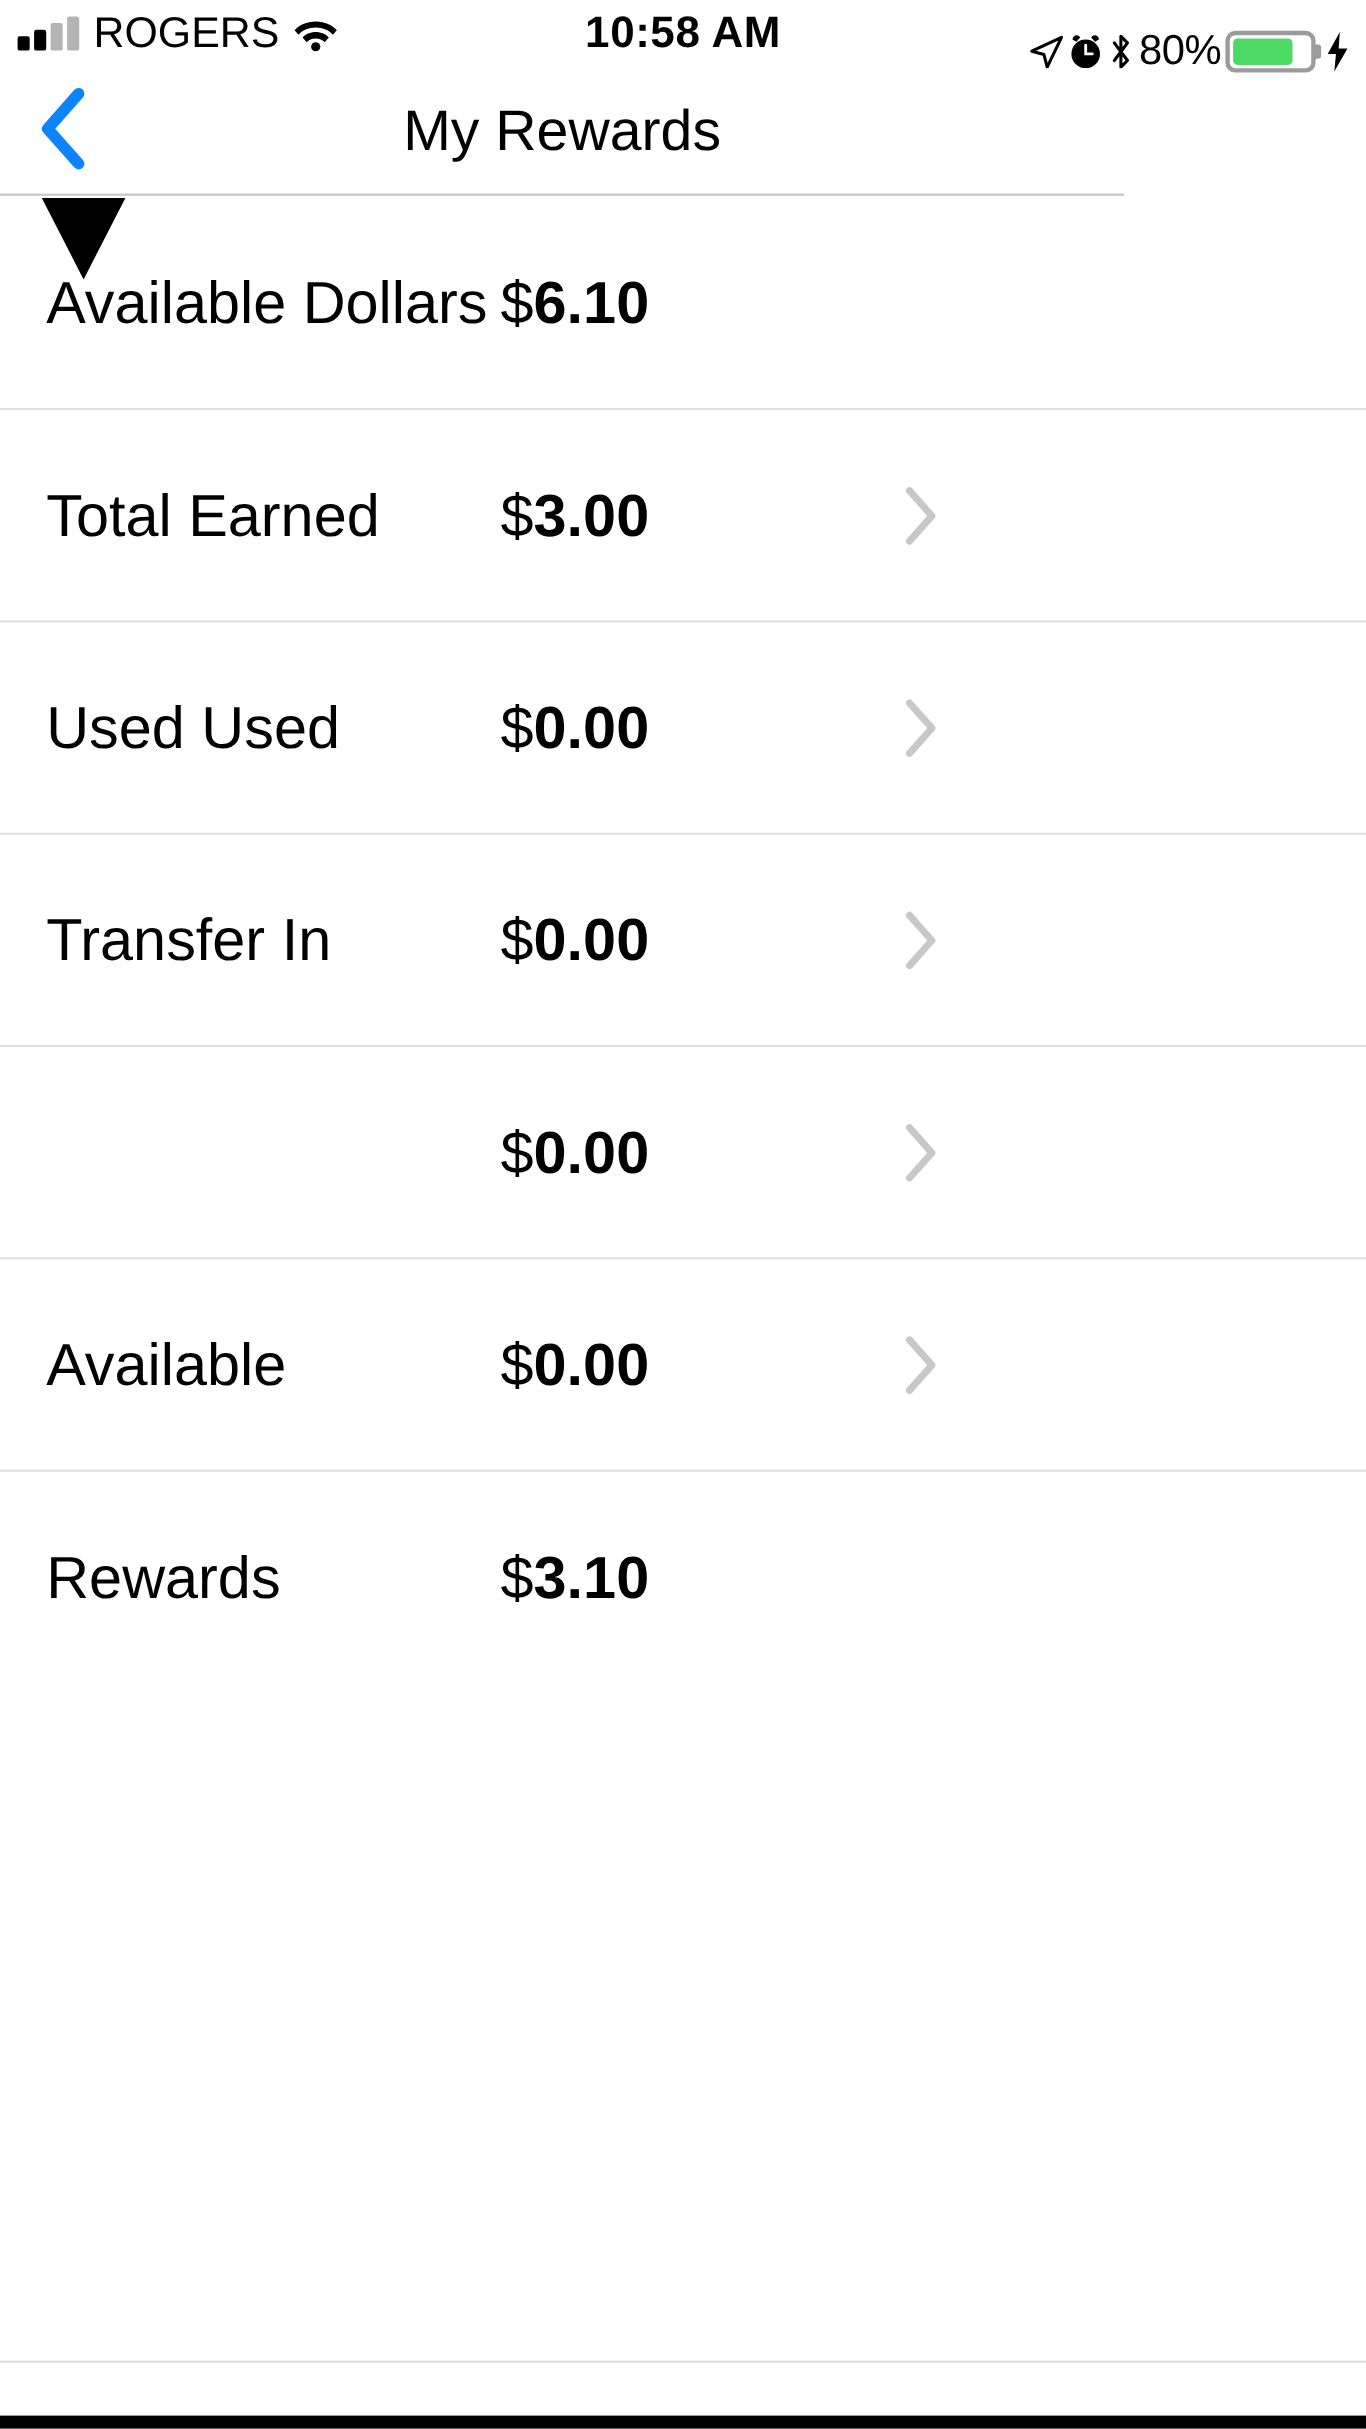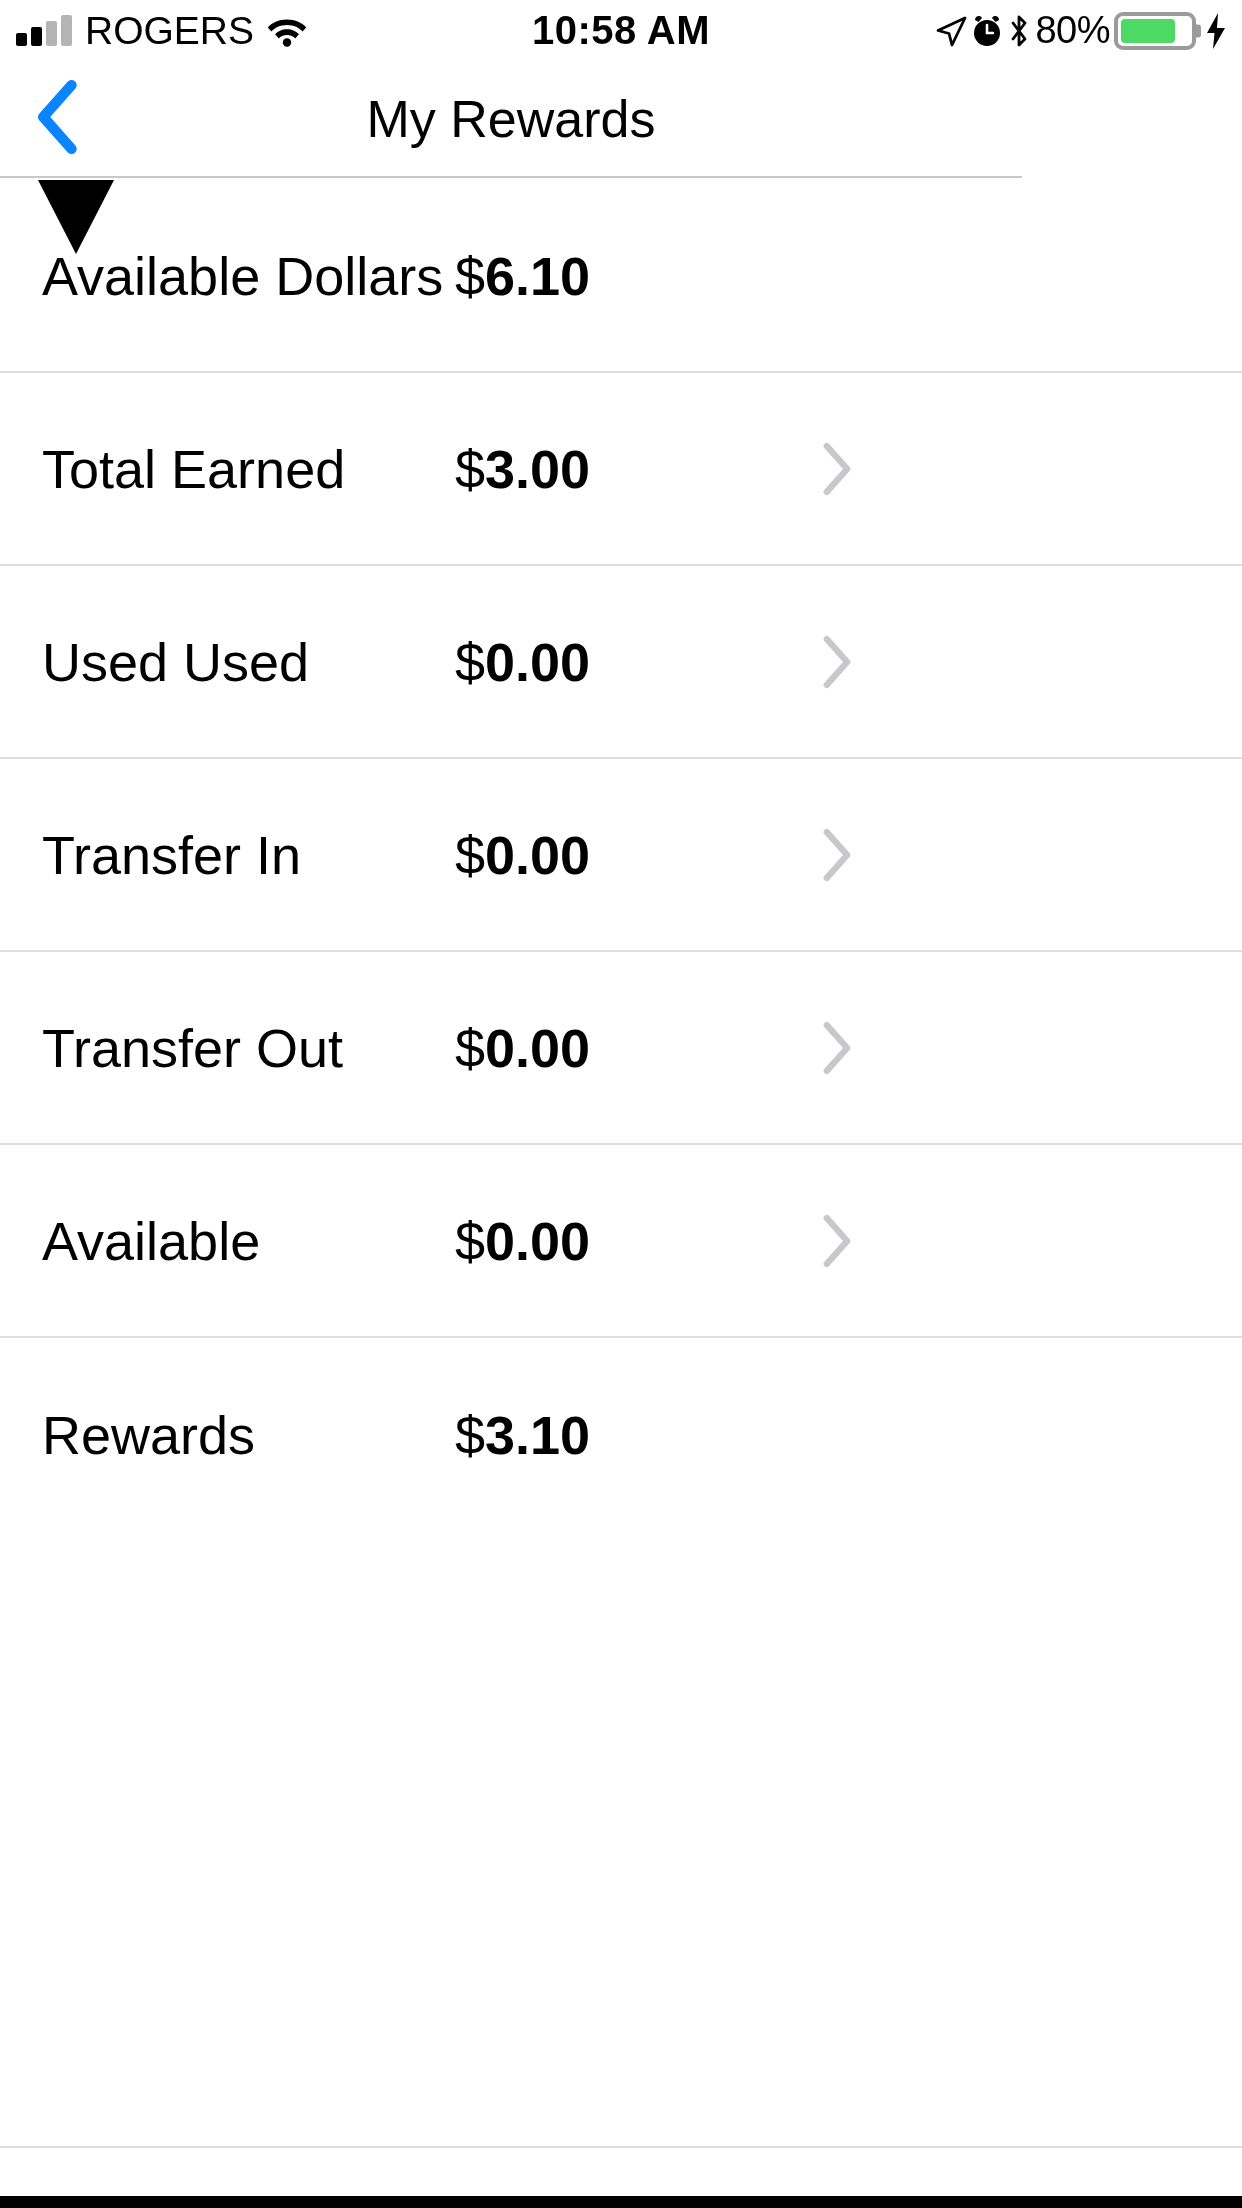--- a/index.html
+++ b/index.html
@@ -37,21 +37,21 @@
   .carrier { font-size:39px; letter-spacing:0px; line-height:1; padding-bottom:2px; }
   .wifi-icon { width:40px; height:32px; position:relative; }
 
   .sb-center {
     position:absolute; left:0; right:0; top:0; height:62px;
     display:flex; align-items:center; justify-content:center;
   }
   .clock { font-size:40px; font-weight:700; letter-spacing:0.5px; line-height:1; padding-bottom:2px; }
 
   .sb-right {
-    position:absolute; right:14px; top:0; height:62px;
+    position:absolute; right:14px; top:16px; height:62px;
     display:flex; align-items:center; gap:4px;
   }
   .loc-icon { width:32px; height:32px; }
   .alarm-icon { width:32px; height:34px; }
   .bt-icon { width:24px; height:34px; }
   .batt-pct { font-size:38px; line-height:1; padding-bottom:2px; letter-spacing:-0.5px; }
   .battery {
     width:82px; height:38px;
     border:4px solid #9b9b9b; border-radius:9px;
     position:relative; display:flex; align-items:center;
@@ -244,21 +244,20 @@
       <span class="label">Transfer In</span>
       <span class="value"><span class="cur">$</span><span class="amt">0.00</span></span>
       <span class="chevron">
         <svg viewBox="0 0 26 44" width="34" height="56">
             <path d="M5 4 L21 22 L5 40" fill="none" stroke="#c7c7cc" stroke-width="5" stroke-linecap="round" stroke-linejoin="round"></path>
           </svg>
       </span>
     </div>
 
     <div class="row">
-      <span class="label">Transfer Out</span>
       <span class="value"><span class="cur">$</span><span class="amt">0.00</span></span>
       <span class="chevron">
         <svg viewBox="0 0 26 44" width="34" height="56">
             <path d="M5 4 L21 22 L5 40" fill="none" stroke="#c7c7cc" stroke-width="5" stroke-linecap="round" stroke-linejoin="round"></path>
           </svg>
       </span>
     </div>
 
     <div class="row">
       <span class="label">Available</span>

